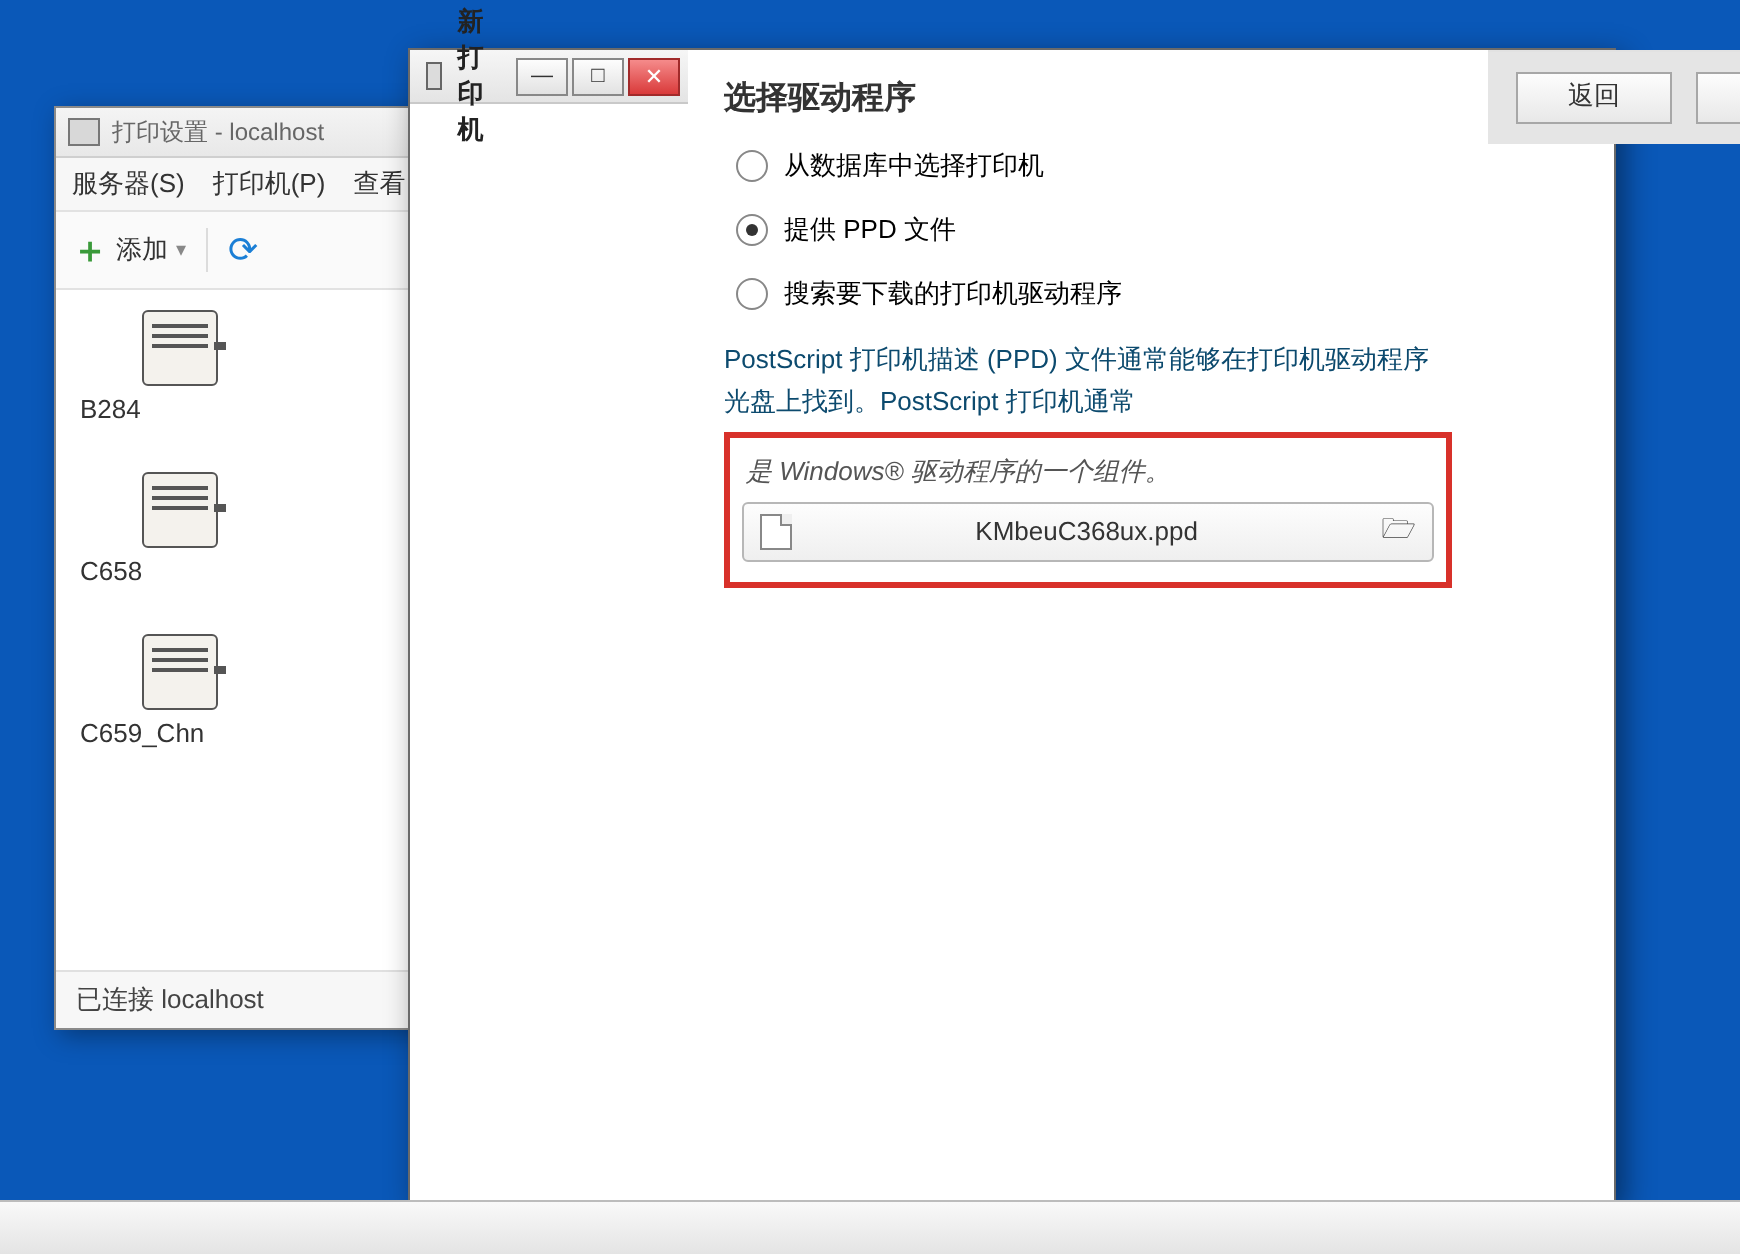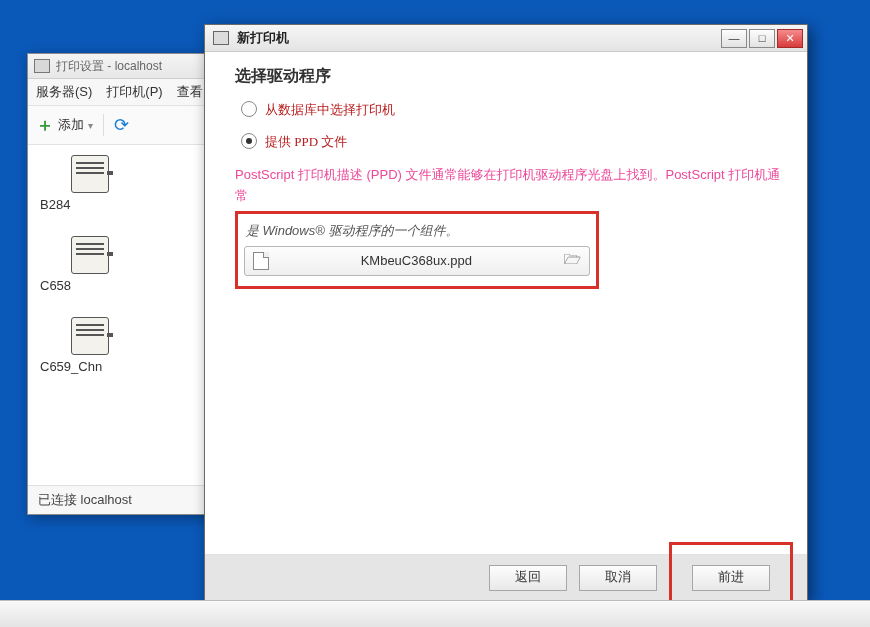--- a/index.html
+++ b/index.html
@@ -92,48 +92,48 @@
   }
 
   
   .dlg {
     position:absolute;
     left:204px; top:24px;
     width:602px; height:576px;
     background:#ffffff;
     border:1px solid #6a6a6a;
     box-shadow:4px 4px 14px rgba(0,0,0,.45);
-    display:flex; flex-direction:column;
+    display:flex; flex-direction:row;
   }
   .dlg-titlebar{
     height:26px;
     background:linear-gradient(#f6f6f6,#e4e4e4);
     border-bottom:1px solid #c9c9c9;
     display:flex;align-items:center;gap:8px;
     padding:0 4px 0 8px;
   }
   .dlg-title{font-weight:bold;color:#222;}
   .dlg-title-icon{width:14px;height:12px;background:#dcdcdc;border:1px solid #666;}
   .winbtns{margin-left:auto;display:flex;gap:2px;}
   .winbtn{
     width:24px;height:17px;border:1px solid #888;background:linear-gradient(#fdfdfd,#e2e2e2);
     display:flex;align-items:center;justify-content:center;font-size:11px;color:#333;
   }
   .winbtn.close{background:linear-gradient(#f58b8b,#d93a3a);border-color:#a12a2a;color:#fff;}
   .dlg-content{
-    flex:1; padding:14px 18px 8px 18px; color:#333; position:relative;margin-left:12px;
+    flex:1; padding:14px 18px 8px 18px; color:#333; position:relative;
   }
   .heading{font-size:16px;font-weight:bold;margin-bottom:14px;}
-  .opt{display:flex;gap:8px;margin:0 0 14px 6px;color:#b91c1c;font-family:Liberation Serif, serif;}
+  .opt{display:flex;align-items:center;gap:8px;margin:0 0 14px 6px;color:#000000;}
   .radio{
     width:14px;height:14px;border:1px solid #888;border-radius:50%;background:#fff;
     display:inline-flex;align-items:center;justify-content:center;flex-shrink:0;
   }
   .radio.checked::after{content:"";width:6px;height:6px;border-radius:50%;background:#333;}
-  .desc{margin:6px 0 8px 0;color:#ec4899;line-height:1.6;}
+  .desc{margin:6px 0 8px 0;color:#0c4a6e;line-height:1.6;}
   .red-box{
     margin-top:-4px;
     padding: 8px 6px 10px 6px;
     border:3px solid #d8312a;
     width: 346px;
   }
   .red-box .desc-inner{color:#555;margin:0 0 6px 2px;font-style:italic;}
   .file-field{
     display:flex;align-items:center;gap:26px;
     border:1px solid #b7b7b7;border-radius:3px;
@@ -221,20 +221,24 @@
     <div class="heading">选择驱动程序</div>
 
     <div class="opt">
       <span class="radio"></span>
       <span>从数据库中选择打印机</span>
     </div>
     <div class="opt">
       <span class="radio checked"></span>
       <span>提供 PPD 文件</span>
     </div>
+    <div class="opt">
+      <span class="radio"></span>
+      <span>搜索要下载的打印机驱动程序</span>
+    </div>
 
     <div class="desc">PostScript 打印机描述 (PPD) 文件通常能够在打印机驱动程序光盘上找到。PostScript 打印机通常</div>
 
     <div class="red-box">
       <div class="desc-inner">是 Windows® 驱动程序的一个组件。</div>
       <div class="file-field">
         <span class="file-icon"></span>
         <span class="file-name">KMbeuC368ux.ppd</span>
         <span class="open-icon">🗁</span>
       </div>

